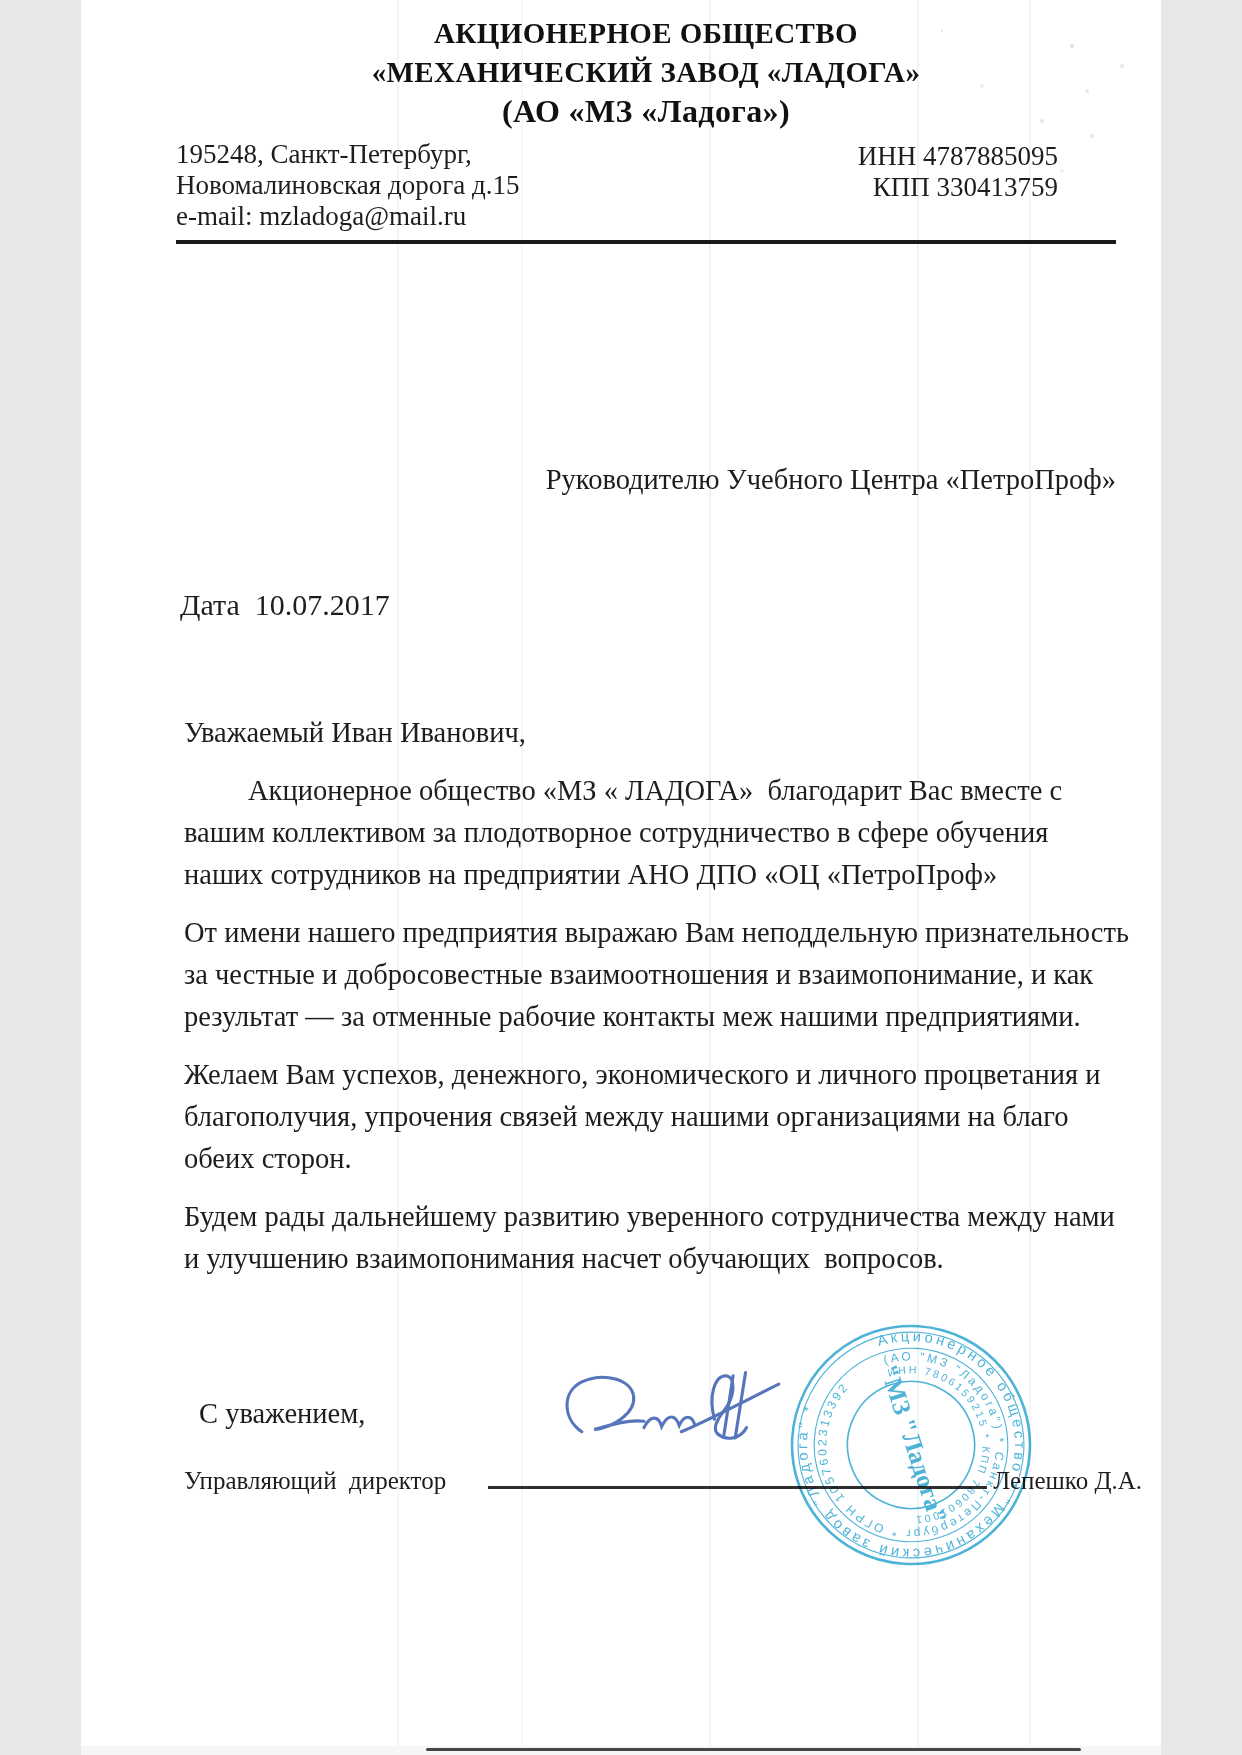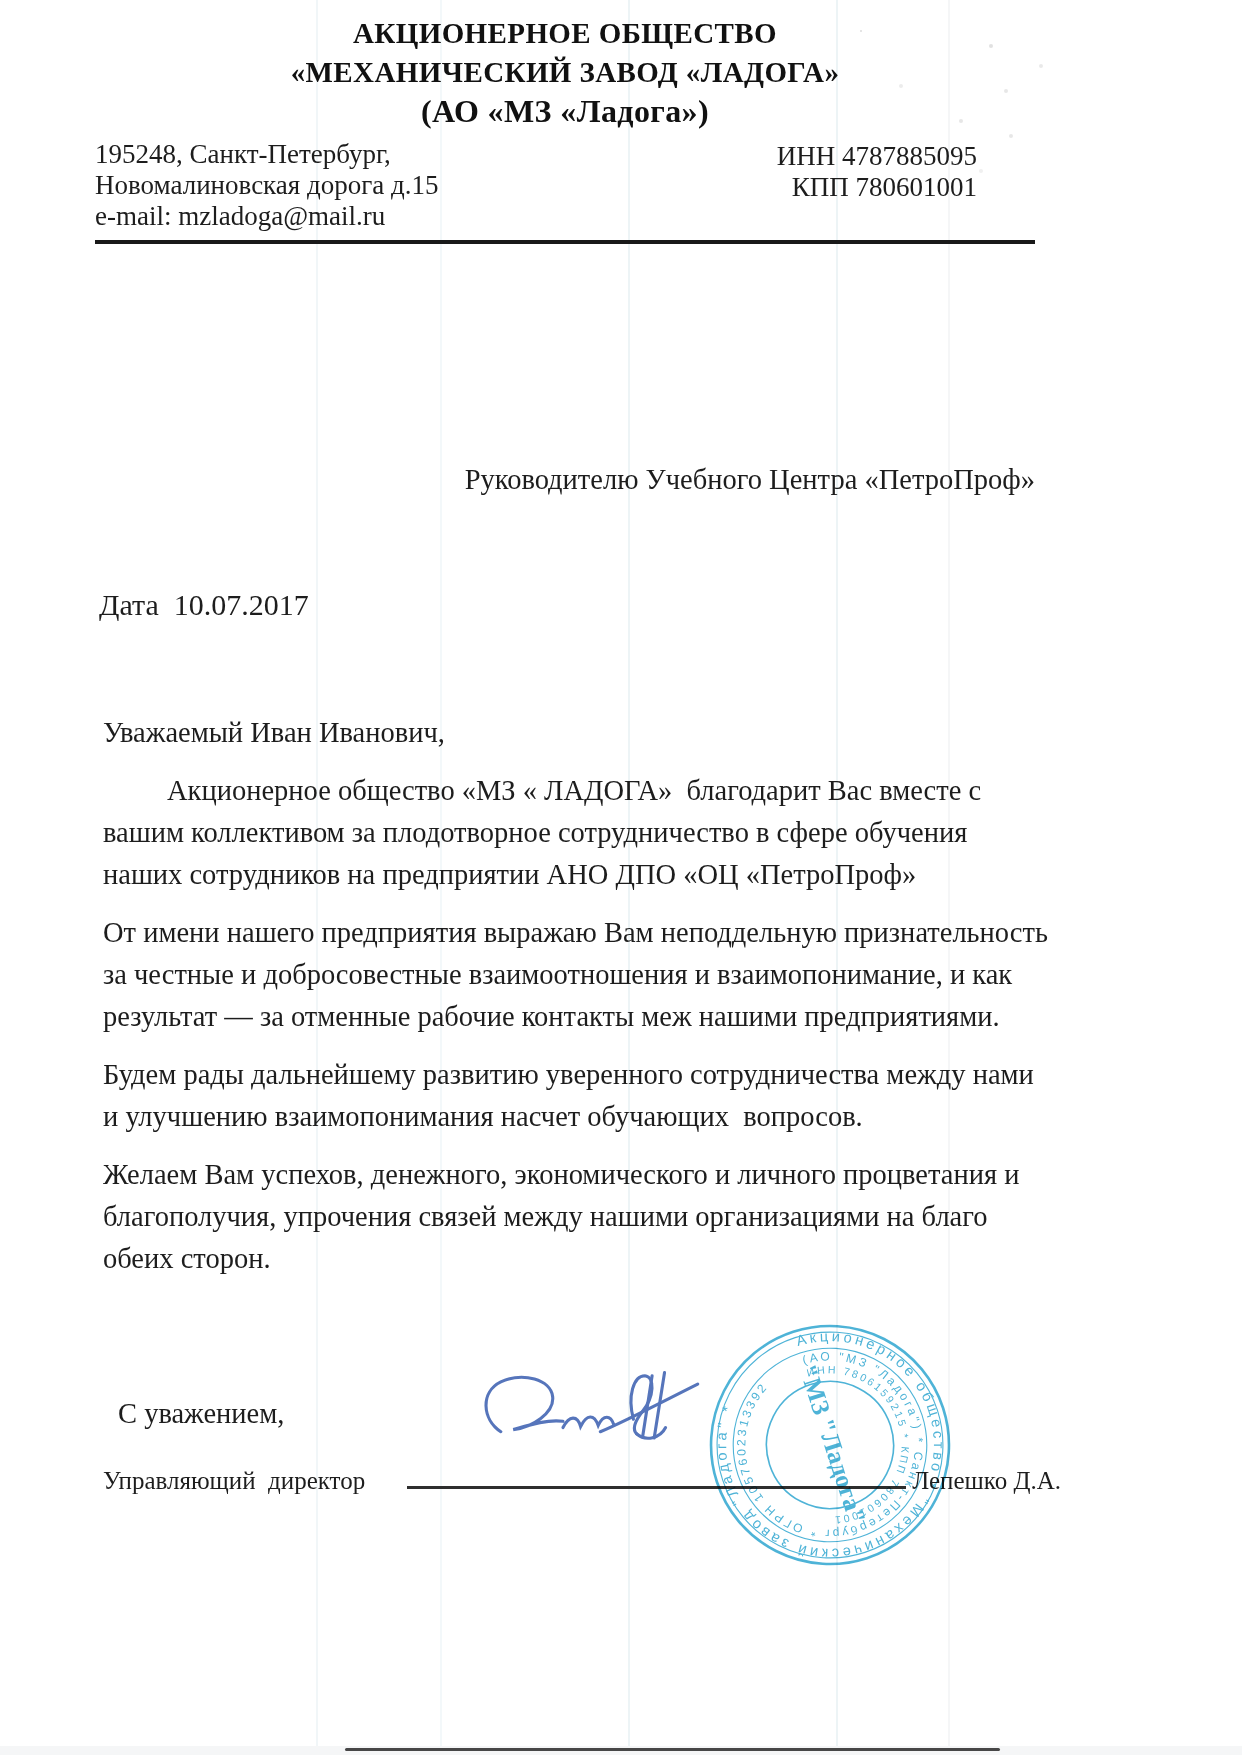--- a/index.html
+++ b/index.html
@@ -1,17 +1,17 @@
 <!DOCTYPE html>
 <html><head>
 <meta charset="utf-8">
 <style>
   html,body { margin:0; padding:0; background:#e8e8e8; }
   .page {
-    position:relative; width:1242px; height:1755px; margin:0 auto;
+    position:relative; width:1080px; height:1755px; margin:0 auto;
     background:#ffffff; overflow:hidden;
     font-family:"Liberation Serif", serif; color:#1d1d1d;
   }
   
   .letterhead {
     position:absolute; top:14px; left:95px; width:940px;
     padding-bottom:8px; border-bottom:4px solid #191919;
   }
   .org-name { text-align:center; font-weight:bold; color:#111; font-size:29px; line-height:39px; letter-spacing:.4px; }
   .org-name.small { font-size:32px; }
@@ -71,34 +71,34 @@
     <div class="org-name">«МЕХАНИЧЕСКИЙ ЗАВОД «ЛАДОГА»</div>
     <div class="org-name small">(АО «МЗ «Ладога»)</div>
     <div class="contact-row">
       <div class="contact-left">
         <div>195248, Санкт-Петербург,</div>
         <div>Новомалиновская дорога д.15</div>
         <div>e-mail: mzladoga@mail.ru</div>
       </div>
       <div class="contact-right">
         <div>ИНН 4787885095</div>
-        <div>КПП 780601001</div>
+        <div>КПП 330413759</div>
       </div>
     </div>
   </div>
 
   <div class="addressee">Руководителю Учебного Центра «ПетроПроф»</div>
   <div class="date-line">Дата&nbsp; 10.07.2017</div>
 
   <div class="body-block">
     <p class="salutation">Уважаемый Иван Иванович,</p>
     <p class="indent">Акционерное общество «МЗ « ЛАДОГА» &nbsp;благодарит Вас вместе с вашим коллективом за плодотворное сотрудничество в сфере обучения наших сотрудников на предприятии АНО ДПО «ОЦ «ПетроПроф»</p>
     <p>От имени нашего предприятия выражаю Вам неподдельную признательность за честные и добросовестные взаимоотношения и взаимопонимание, и как результат — за отменные рабочие контакты меж нашими предприятиями.</p>
+    <p>Желаем Вам успехов, денежного, экономического и личного процветания и благополучия, упрочения связей между нашими организациями на благо обеих сторон.</p>
     <p>Будем рады дальнейшему развитию уверенного сотрудничества между нами и улучшению взаимопонимания насчет обучающих&nbsp; вопросов.</p>
-    <p>Желаем Вам успехов, денежного, экономического и личного процветания и благополучия, упрочения связей между нашими организациями на благо обеих сторон.</p>
   </div>
 
   <div class="closing">С уважением,</div>
   <div class="sign-row">
     <span>Управляющий&nbsp; директор</span>
     <span class="sign-rule"></span>
     <span>Лепешко Д.А.</span>
   </div>
 
   <svg class="signature-svg" viewBox="0 0 220 82">

